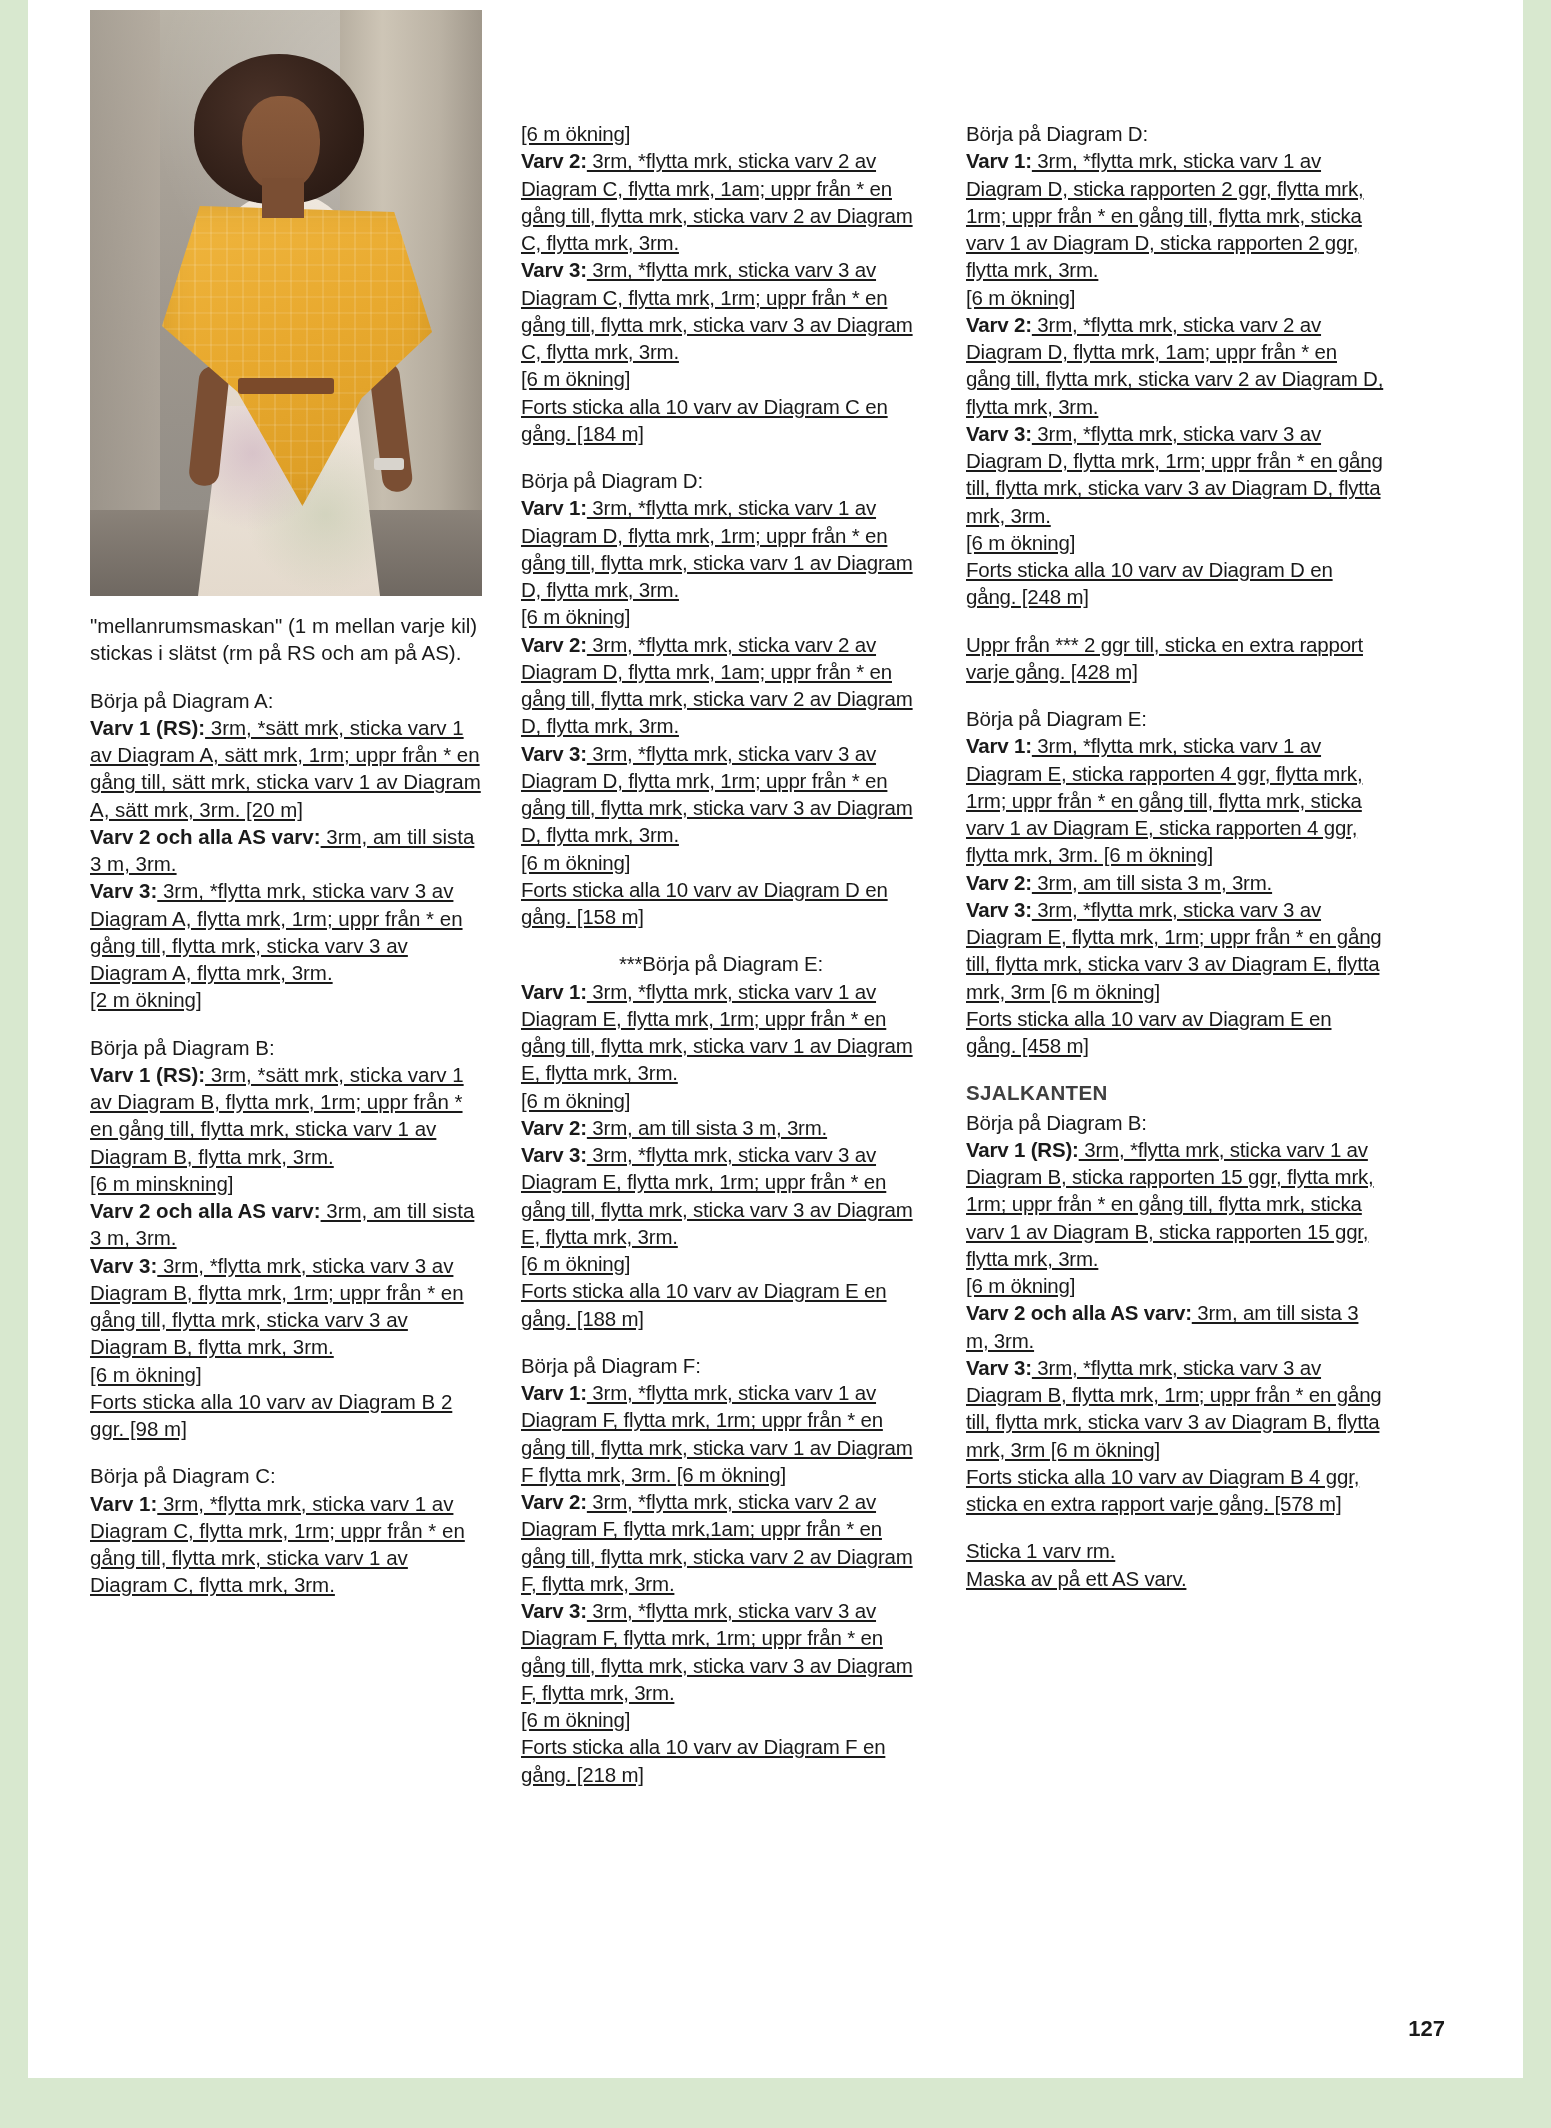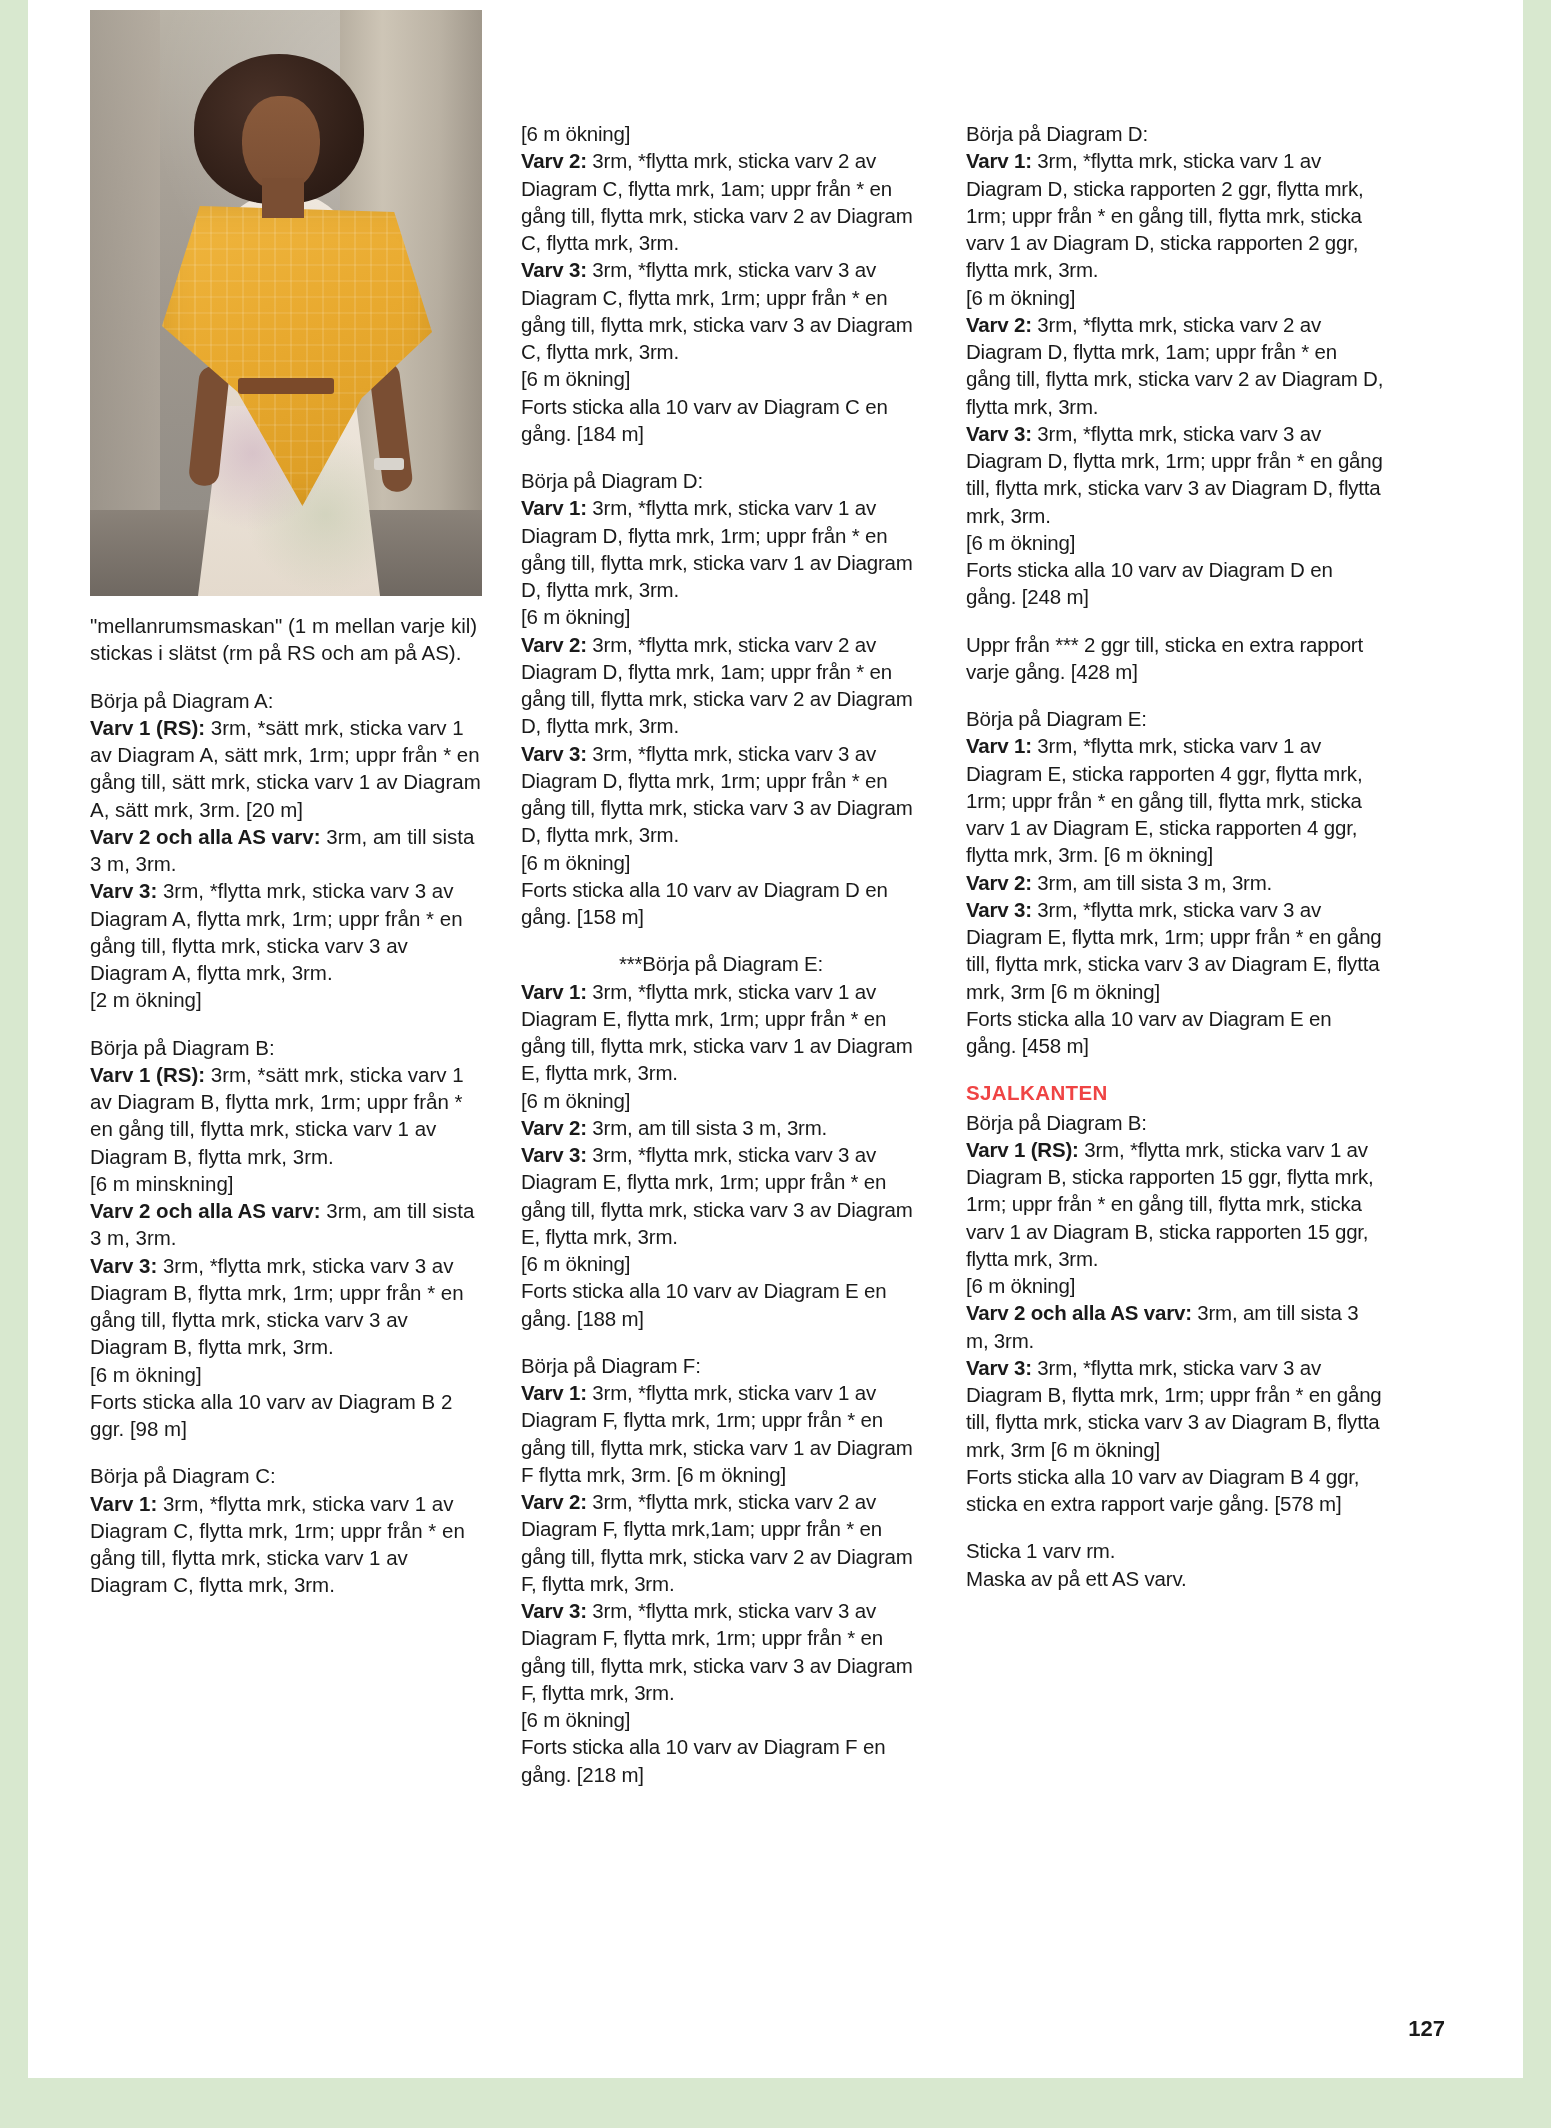--- a/index.html
+++ b/index.html
@@ -175,21 +175,21 @@
     line-height: 1.33;
   }
   .folio {
     position: absolute;
     right: 78px;
     bottom: 36px;
     font-size: 22px;
     font-weight: 700;
     color: #1a1a1a;
   }
-  .run { display: inline; }
+  .run { display: inline; text-decoration: underline; }
 </style>
 </head>
 <body>
 
 <div class="page-frame"></div>
 <div class="page-inner">
   <div class="content">
 
     <div class="photo-wrap">
       <div class="photo">
@@ -289,21 +289,21 @@
             <p><span class="run">Uppr från *** 2 ggr till, sticka en extra rapport varje gång. [428 m]</span></p>
           </div>
           <div class="block">
             <p class="b" style="font-weight: 400;">Börja på Diagram E:</p>
             <p><b>Varv 1:</b><span class="run"> 3rm, *flytta mrk, sticka varv 1 av Diagram E, sticka rapporten 4 ggr, flytta mrk, 1rm; uppr från * en gång till, flytta mrk, sticka varv 1 av Diagram E, sticka rapporten 4 ggr, flytta mrk, 3rm. [6 m ökning]</span></p>
             <p><b>Varv 2:</b><span class="run"> 3rm, am till sista 3 m, 3rm.</span></p>
             <p><b>Varv 3:</b><span class="run"> 3rm, *flytta mrk, sticka varv 3 av Diagram E, flytta mrk, 1rm; uppr från * en gång till, flytta mrk, sticka varv 3 av Diagram E, flytta mrk, 3rm [6 m ökning]</span></p>
             <p><span class="run">Forts sticka alla 10 varv av Diagram E en gång. [458 m]</span></p>
           </div>
           <div class="block">
-            <p class="section-head" style="color: #ef4444;">SJALKANTEN</p>
+            <p class="section-head" style="color: #404040;">SJALKANTEN</p>
             <p>Börja på Diagram B:</p>
             <p><b>Varv 1 (RS):</b><span class="run"> 3rm, *flytta mrk, sticka varv 1 av Diagram B, sticka rapporten 15 ggr, flytta mrk, 1rm; uppr från * en gång till, flytta mrk, sticka varv 1 av Diagram B, sticka rapporten 15 ggr, flytta mrk, 3rm.</span></p>
             <p><span class="run">[6 m ökning]</span></p>
             <p><b>Varv 2 och alla AS varv:</b><span class="run"> 3rm, am till sista 3 m, 3rm.</span></p>
             <p><b>Varv 3:</b><span class="run"> 3rm, *flytta mrk, sticka varv 3 av Diagram B, flytta mrk, 1rm; uppr från * en gång till, flytta mrk, sticka varv 3 av Diagram B, flytta mrk, 3rm [6 m ökning]</span></p>
             <p><span class="run">Forts sticka alla 10 varv av Diagram B 4 ggr, sticka en extra rapport varje gång. [578 m]</span></p>
           </div>
           <div class="block">
             <p><span class="run">Sticka 1 varv rm.</span></p>
             <p><span class="run">Maska av på ett AS varv.</span></p>

